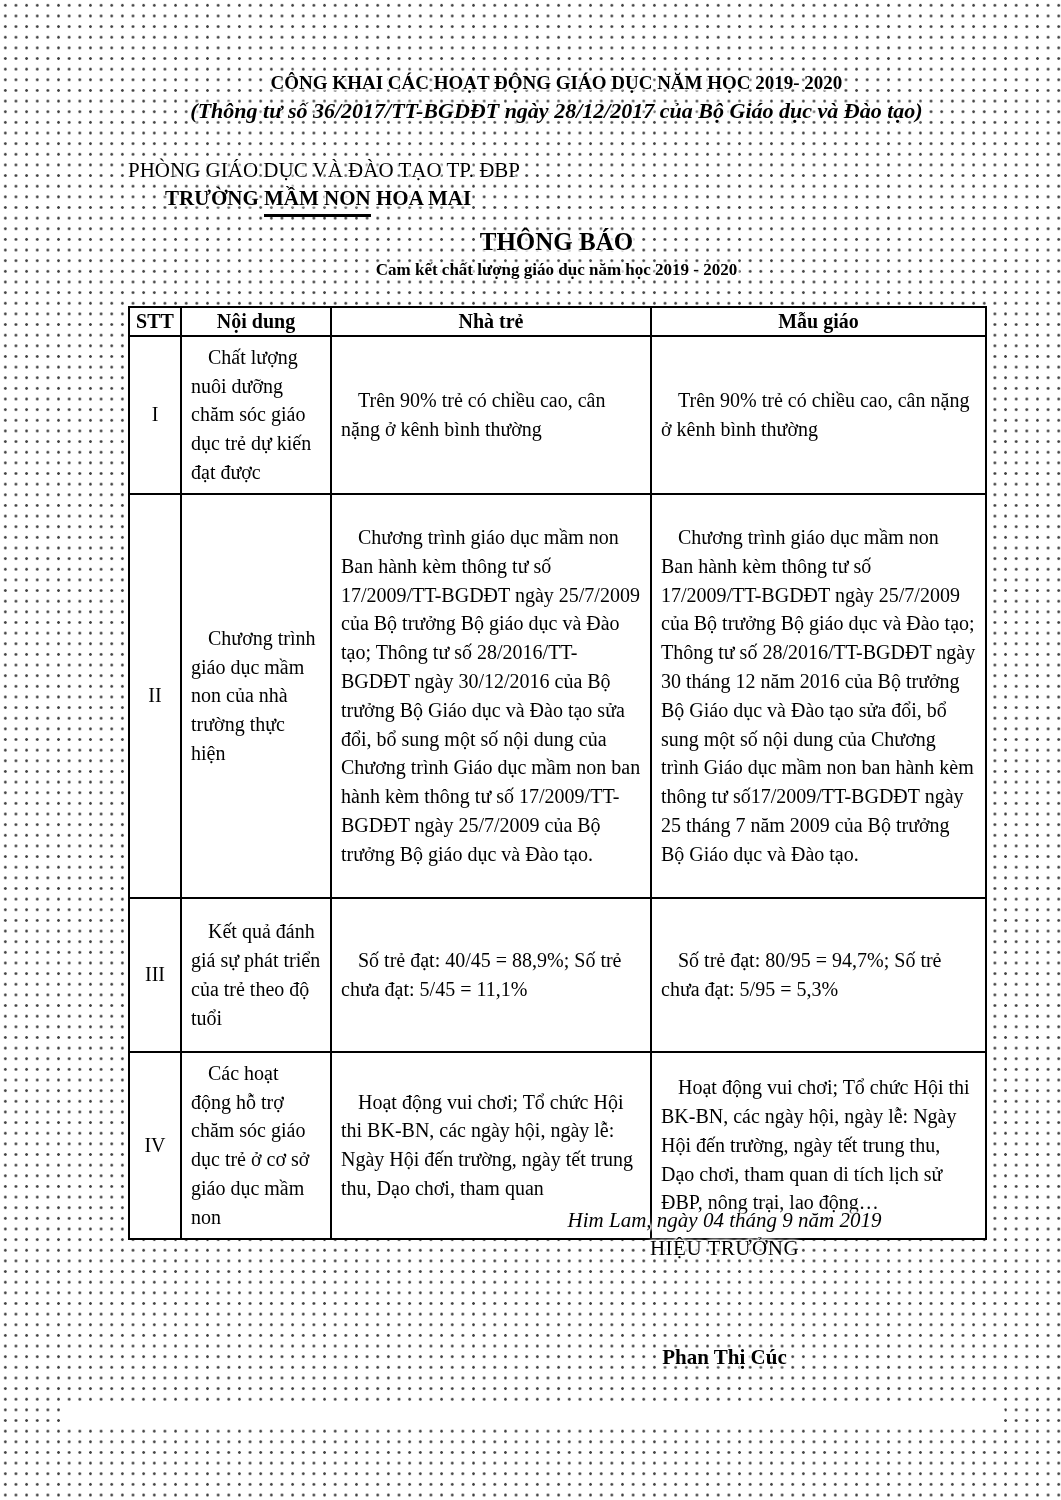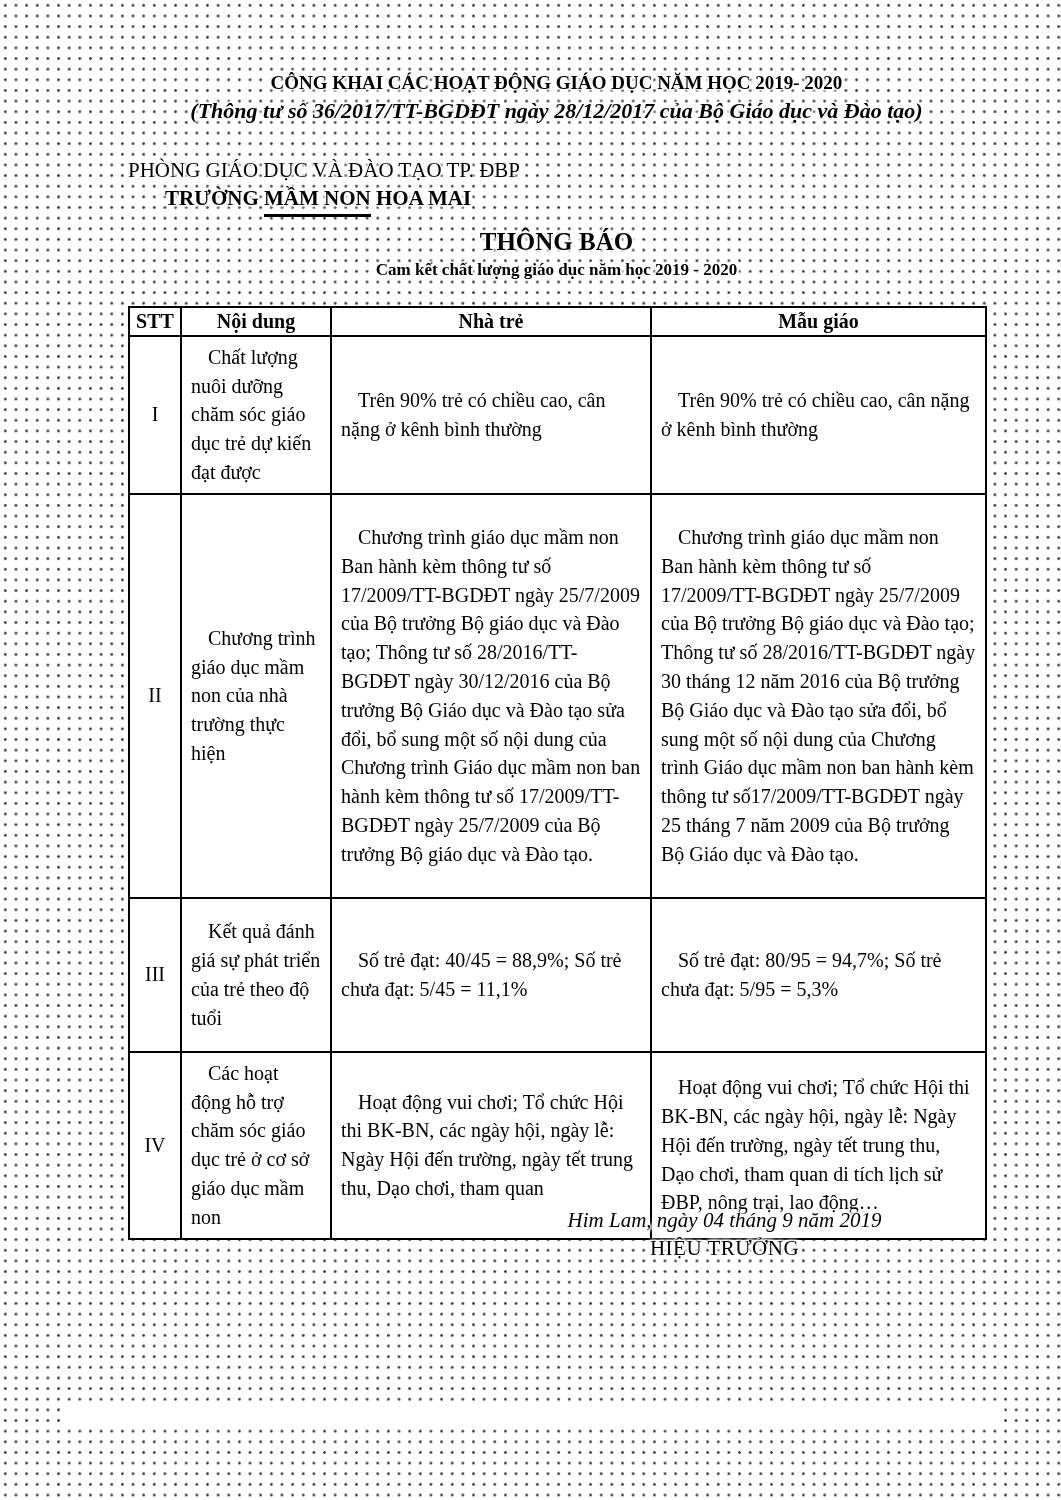--- a/index.html
+++ b/index.html
@@ -96,13 +96,14 @@
         <td class="para">Hoạt động vui chơi; Tổ chức Hội thi BK-BN, các ngày hội, ngày lễ: Ngày Hội đến trường, ngày tết trung thu, Dạo chơi, tham quan</td>
         <td class="para">Hoạt động vui chơi; Tổ chức Hội thi BK-BN, các ngày hội, ngày lễ: Ngày Hội đến trường, ngày tết trung thu, Dạo chơi, tham quan di tích lịch sử ĐBP, nông trại, lao động…</td>
       </tr>
     </tbody>
   </table>
 </div>
 
 <div class="footer">
   <div class="date-line halo">Him Lam, ngày 04 tháng 9 năm 2019</div>
   <div class="signer-title halo">HIỆU TRƯỞNG</div>
+  <div class="signer-name halo">Phan Thị Cúc</div>
 </div>
 
 </body></html>

